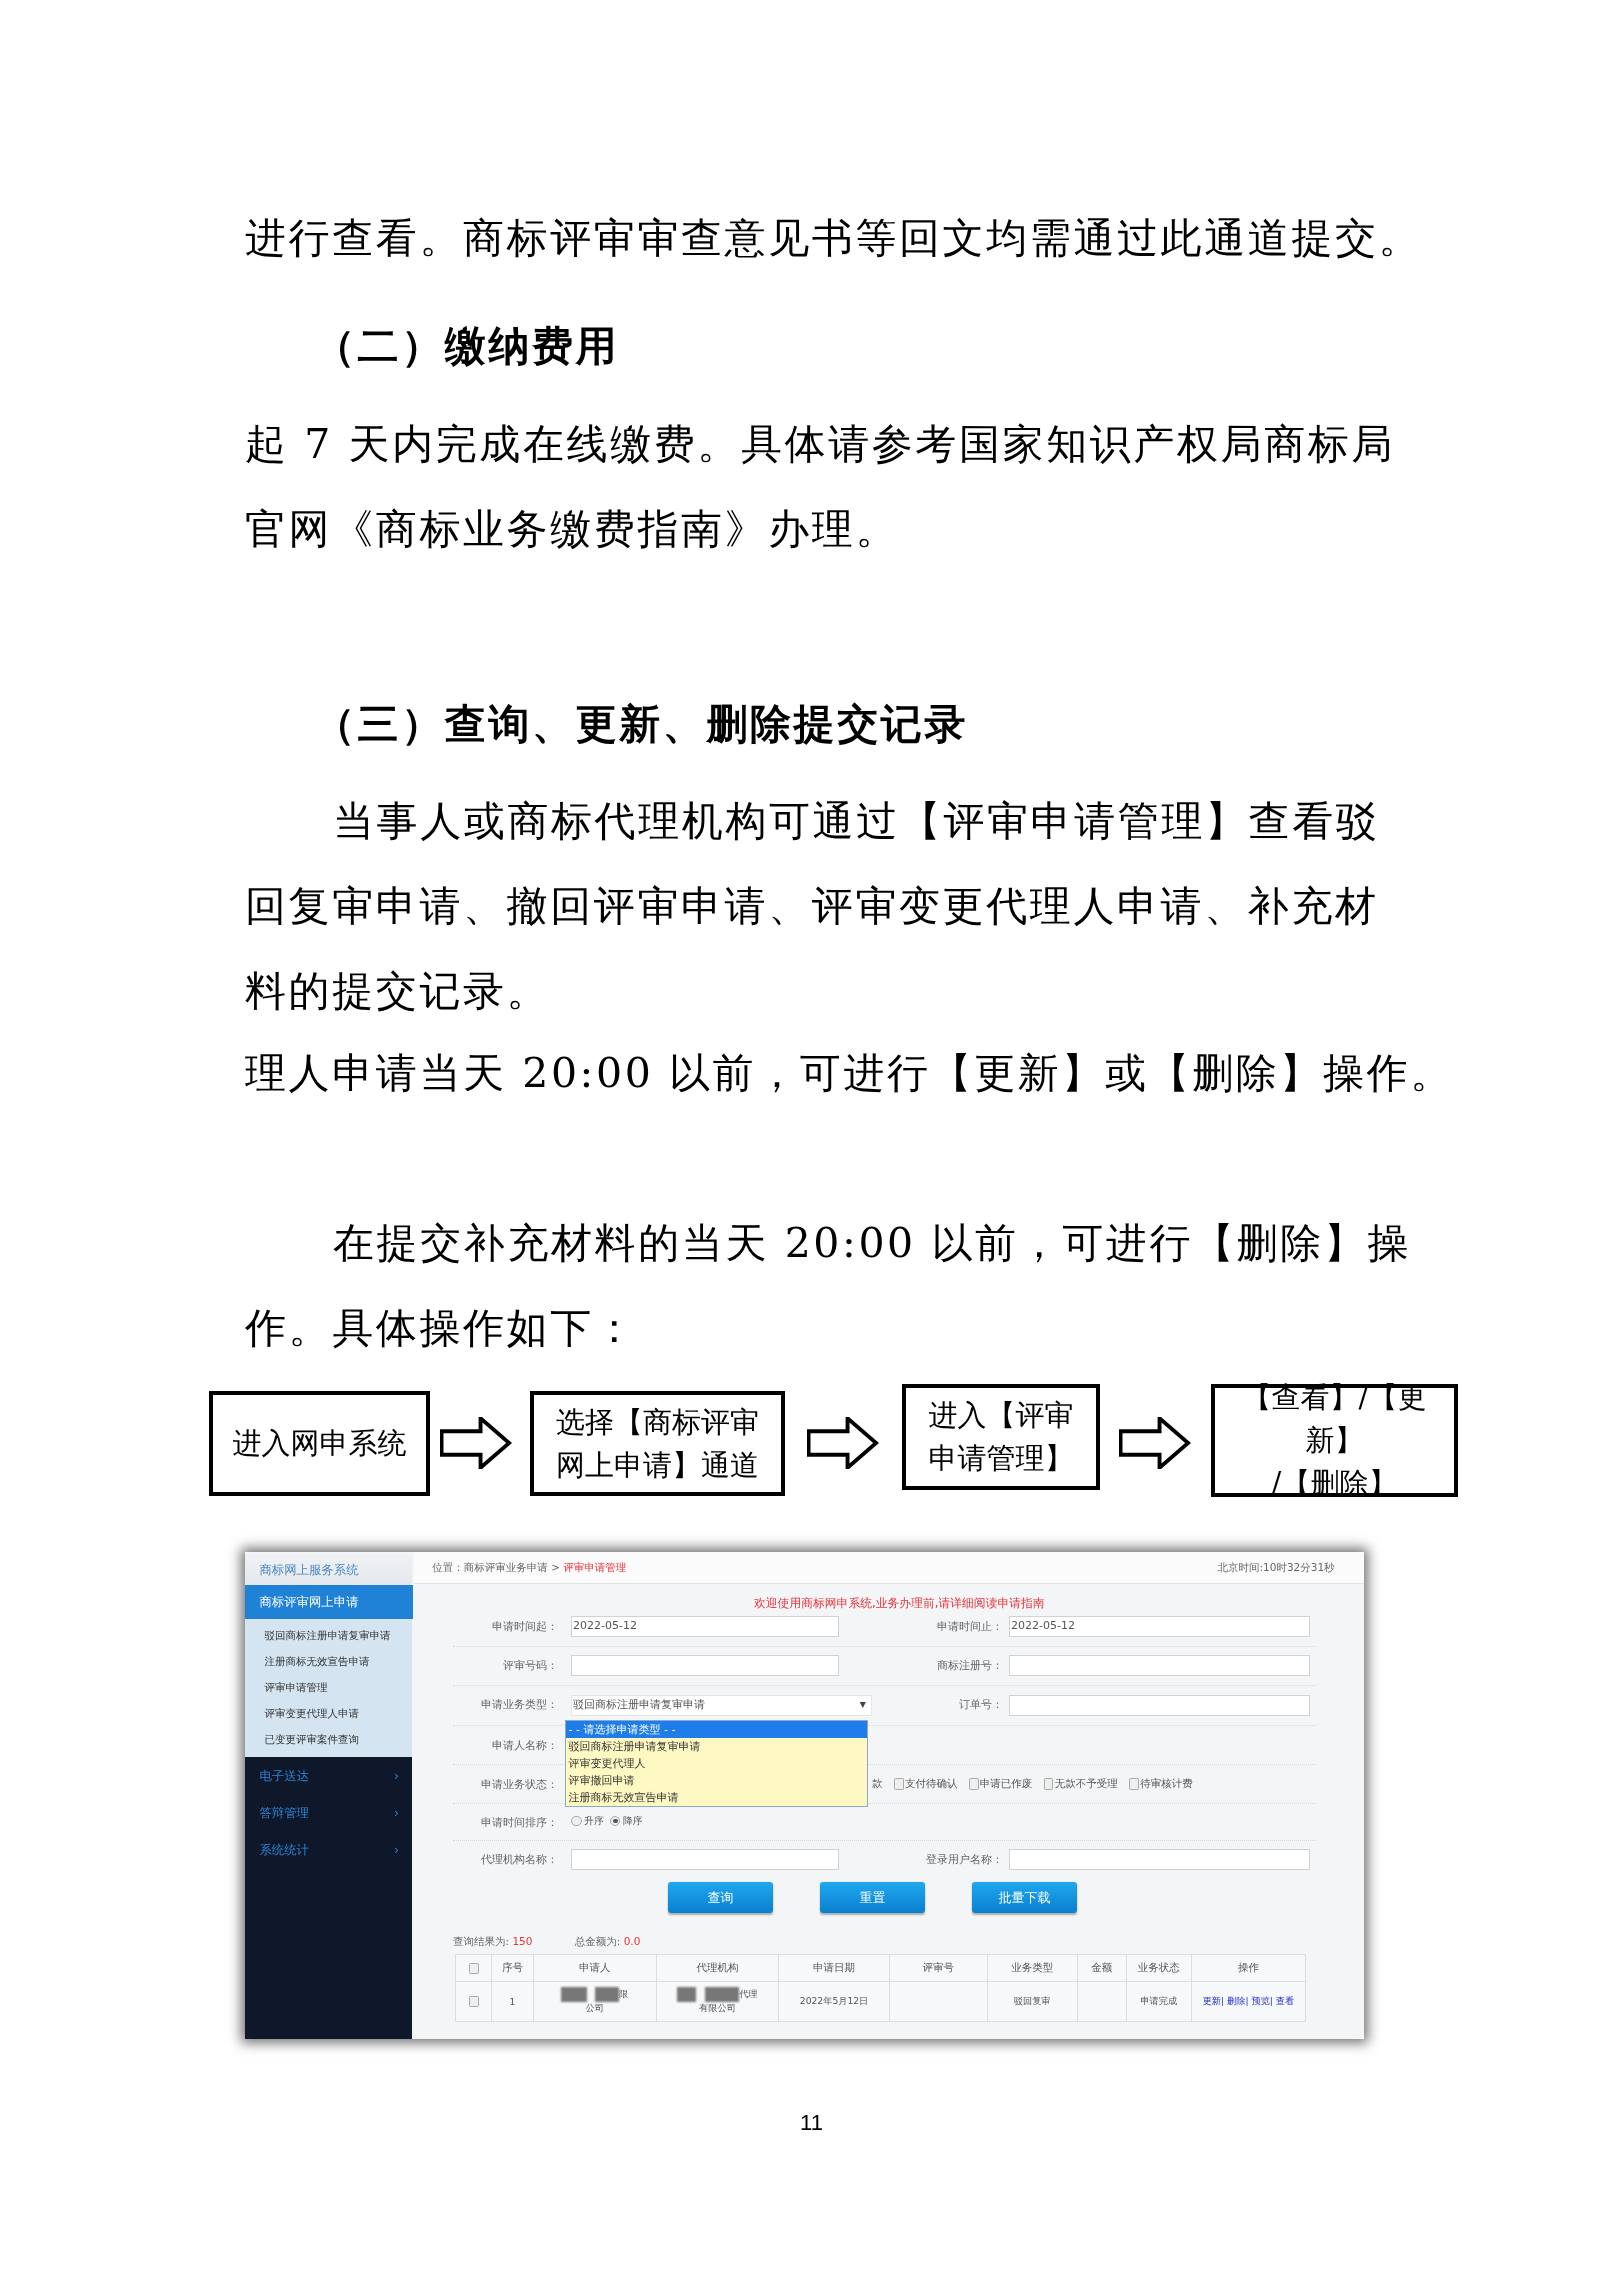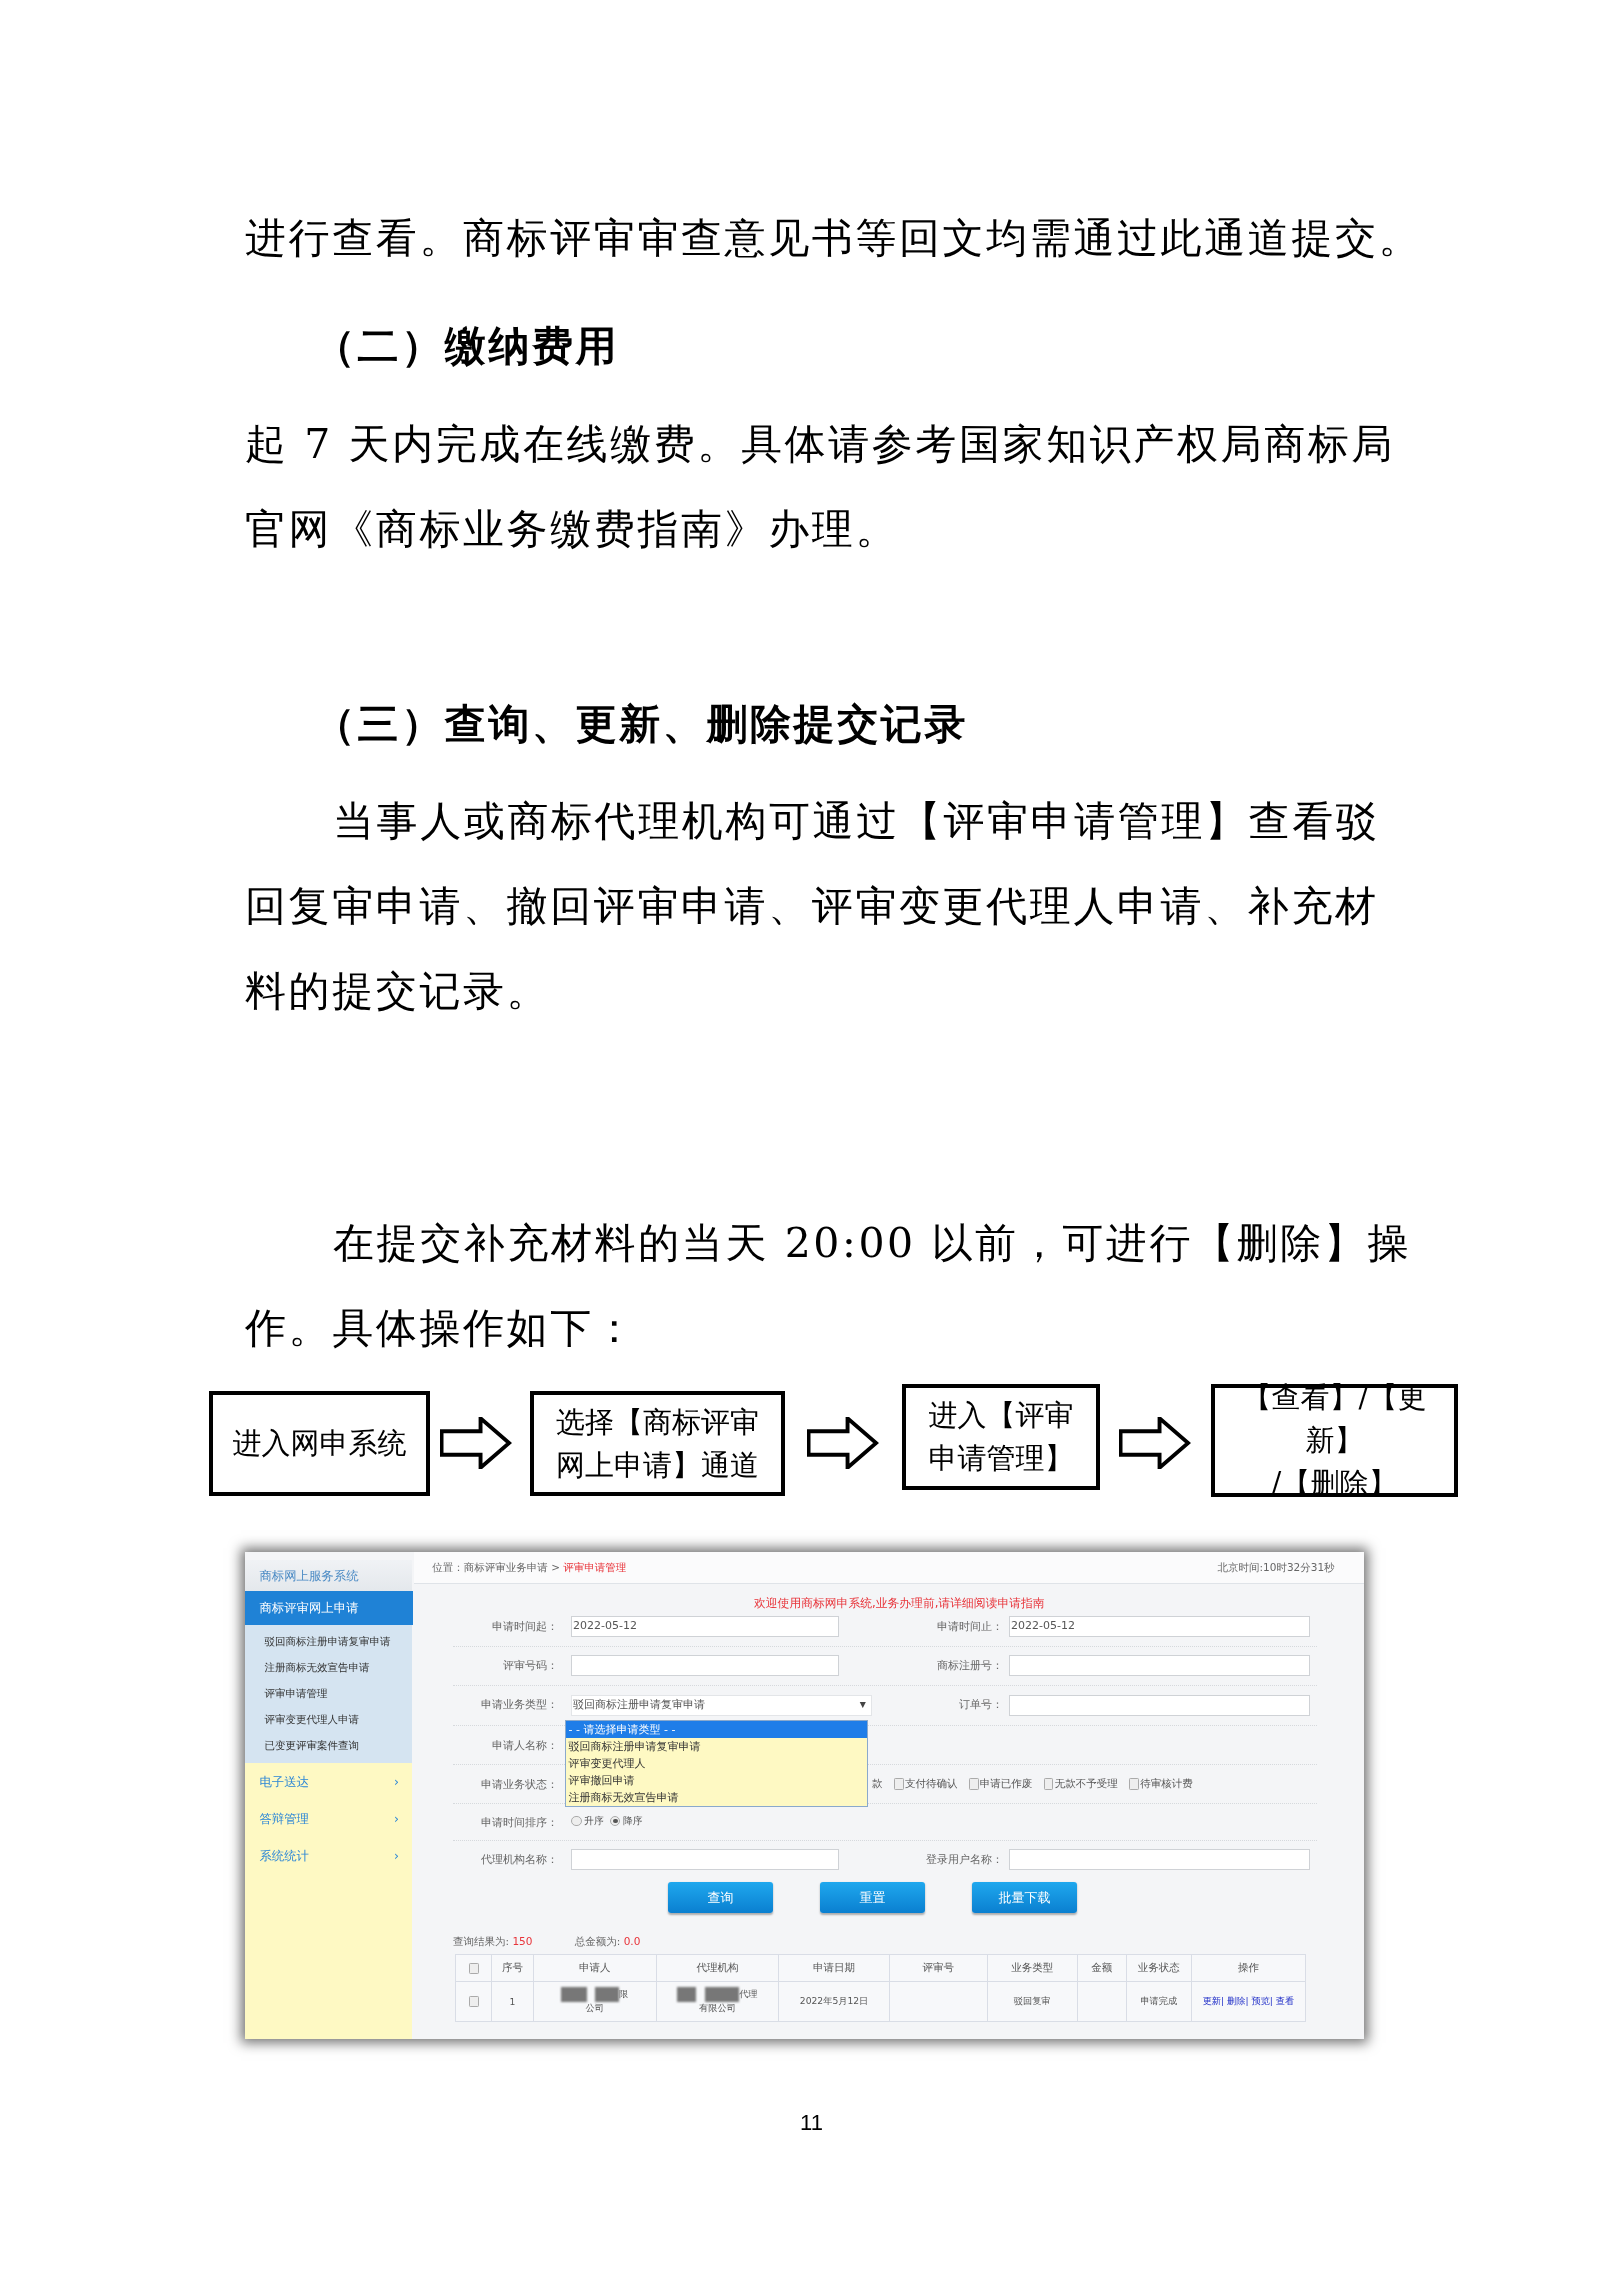--- a/index.html
+++ b/index.html
@@ -17,21 +17,21 @@
   .flow-box { position: absolute; border: 4.6px solid #000; background: #fff; box-sizing: border-box;
               display: flex; flex-direction: column; align-items: center; justify-content: center;
               font-size: 29px; line-height: 43px; text-align: center;
               font-family: "DejaVu Serif", "Liberation Serif", serif; }
   .flow-arrow { position: absolute; width: 72px; height: 52px; }
 
   
   .shot { position: absolute; left: 245px; top: 1552px; width: 1119px; height: 487px;
           background: #f4f5f7; box-shadow: 0 0 11.8px 3.9px rgba(0,0,0,0.55);
           font-family: "DejaVu Sans", "Liberation Sans", sans-serif; overflow: hidden; }
-  .sb { position: absolute; left: 0; top: 8px; width: 167px; height: 100%; background: #fef9c3; }
+  .sb { position: absolute; left: 0; top: 2px; width: 167px; height: 100%; background: #0f172a; }
   .sb-title { height: 31px; line-height: 31px; padding-left: 14.4px; font-size: 12.4px; color: #4a8ac4;
               background: linear-gradient(#f0f2f5, #e4e8ec); }
   .sb-group { height: 34px; line-height: 34px; padding-left: 14.4px; font-size: 12.4px; color: #fff;
               background: #1f82d6; width: 154px; }
   .sb-subs { background: #d5e4f1; width: 167px; padding: 3.9px 0; }
   .sb-sub { font-size: 10.5px; color: #333; padding: 5.2px 14.4px 5.2px 19.6px; line-height: 15.7px; }
   .sb-item { display: flex; justify-content: space-between; padding: 0 13px 0 14.4px; height: 37px;
              line-height: 37px; font-size: 12.4px; color: #2b86d6; }
 
   .main { position: absolute; left: 169px; top: 0; right: 0; height: 100%; }
@@ -89,20 +89,21 @@
   <span class="line">起 7 天内完成在线缴费。具体请参考国家知识产权局商标局</span>
   <span class="line">官网《商标业务缴费指南》办理。</span>
 </p>
 <div class="heading" style="top:697px;">（三）查询、更新、删除提交记录</div>
 <p class="para" style="top:779px;">
   <span class="line indent">当事人或商标代理机构可通过【评审申请管理】查看驳</span>
   <span class="line">回复审申请、撤回评审申请、评审变更代理人申请、补充材</span>
   <span class="line">料的提交记录。</span>
 </p>
 <p class="para" style="top:1031px;">
+  <span class="line">理人申请当天 20:00 以前，可进行【更新】或【删除】操作。</span>
 </p>
 <p class="para" style="top:1201px;">
   <span class="line indent">在提交补充材料的当天 20:00 以前，可进行【删除】操</span>
   <span class="line">作。具体操作如下：</span>
 </p>
 
 <div class="flow-box" style="left:209px; top:1391px; width:221px; height:105px;">
   <span>进入网申系统</span>
 </div>
 <svg class="flow-arrow" style="left:440px; top:1417px;" viewBox="0 0 110 80">

